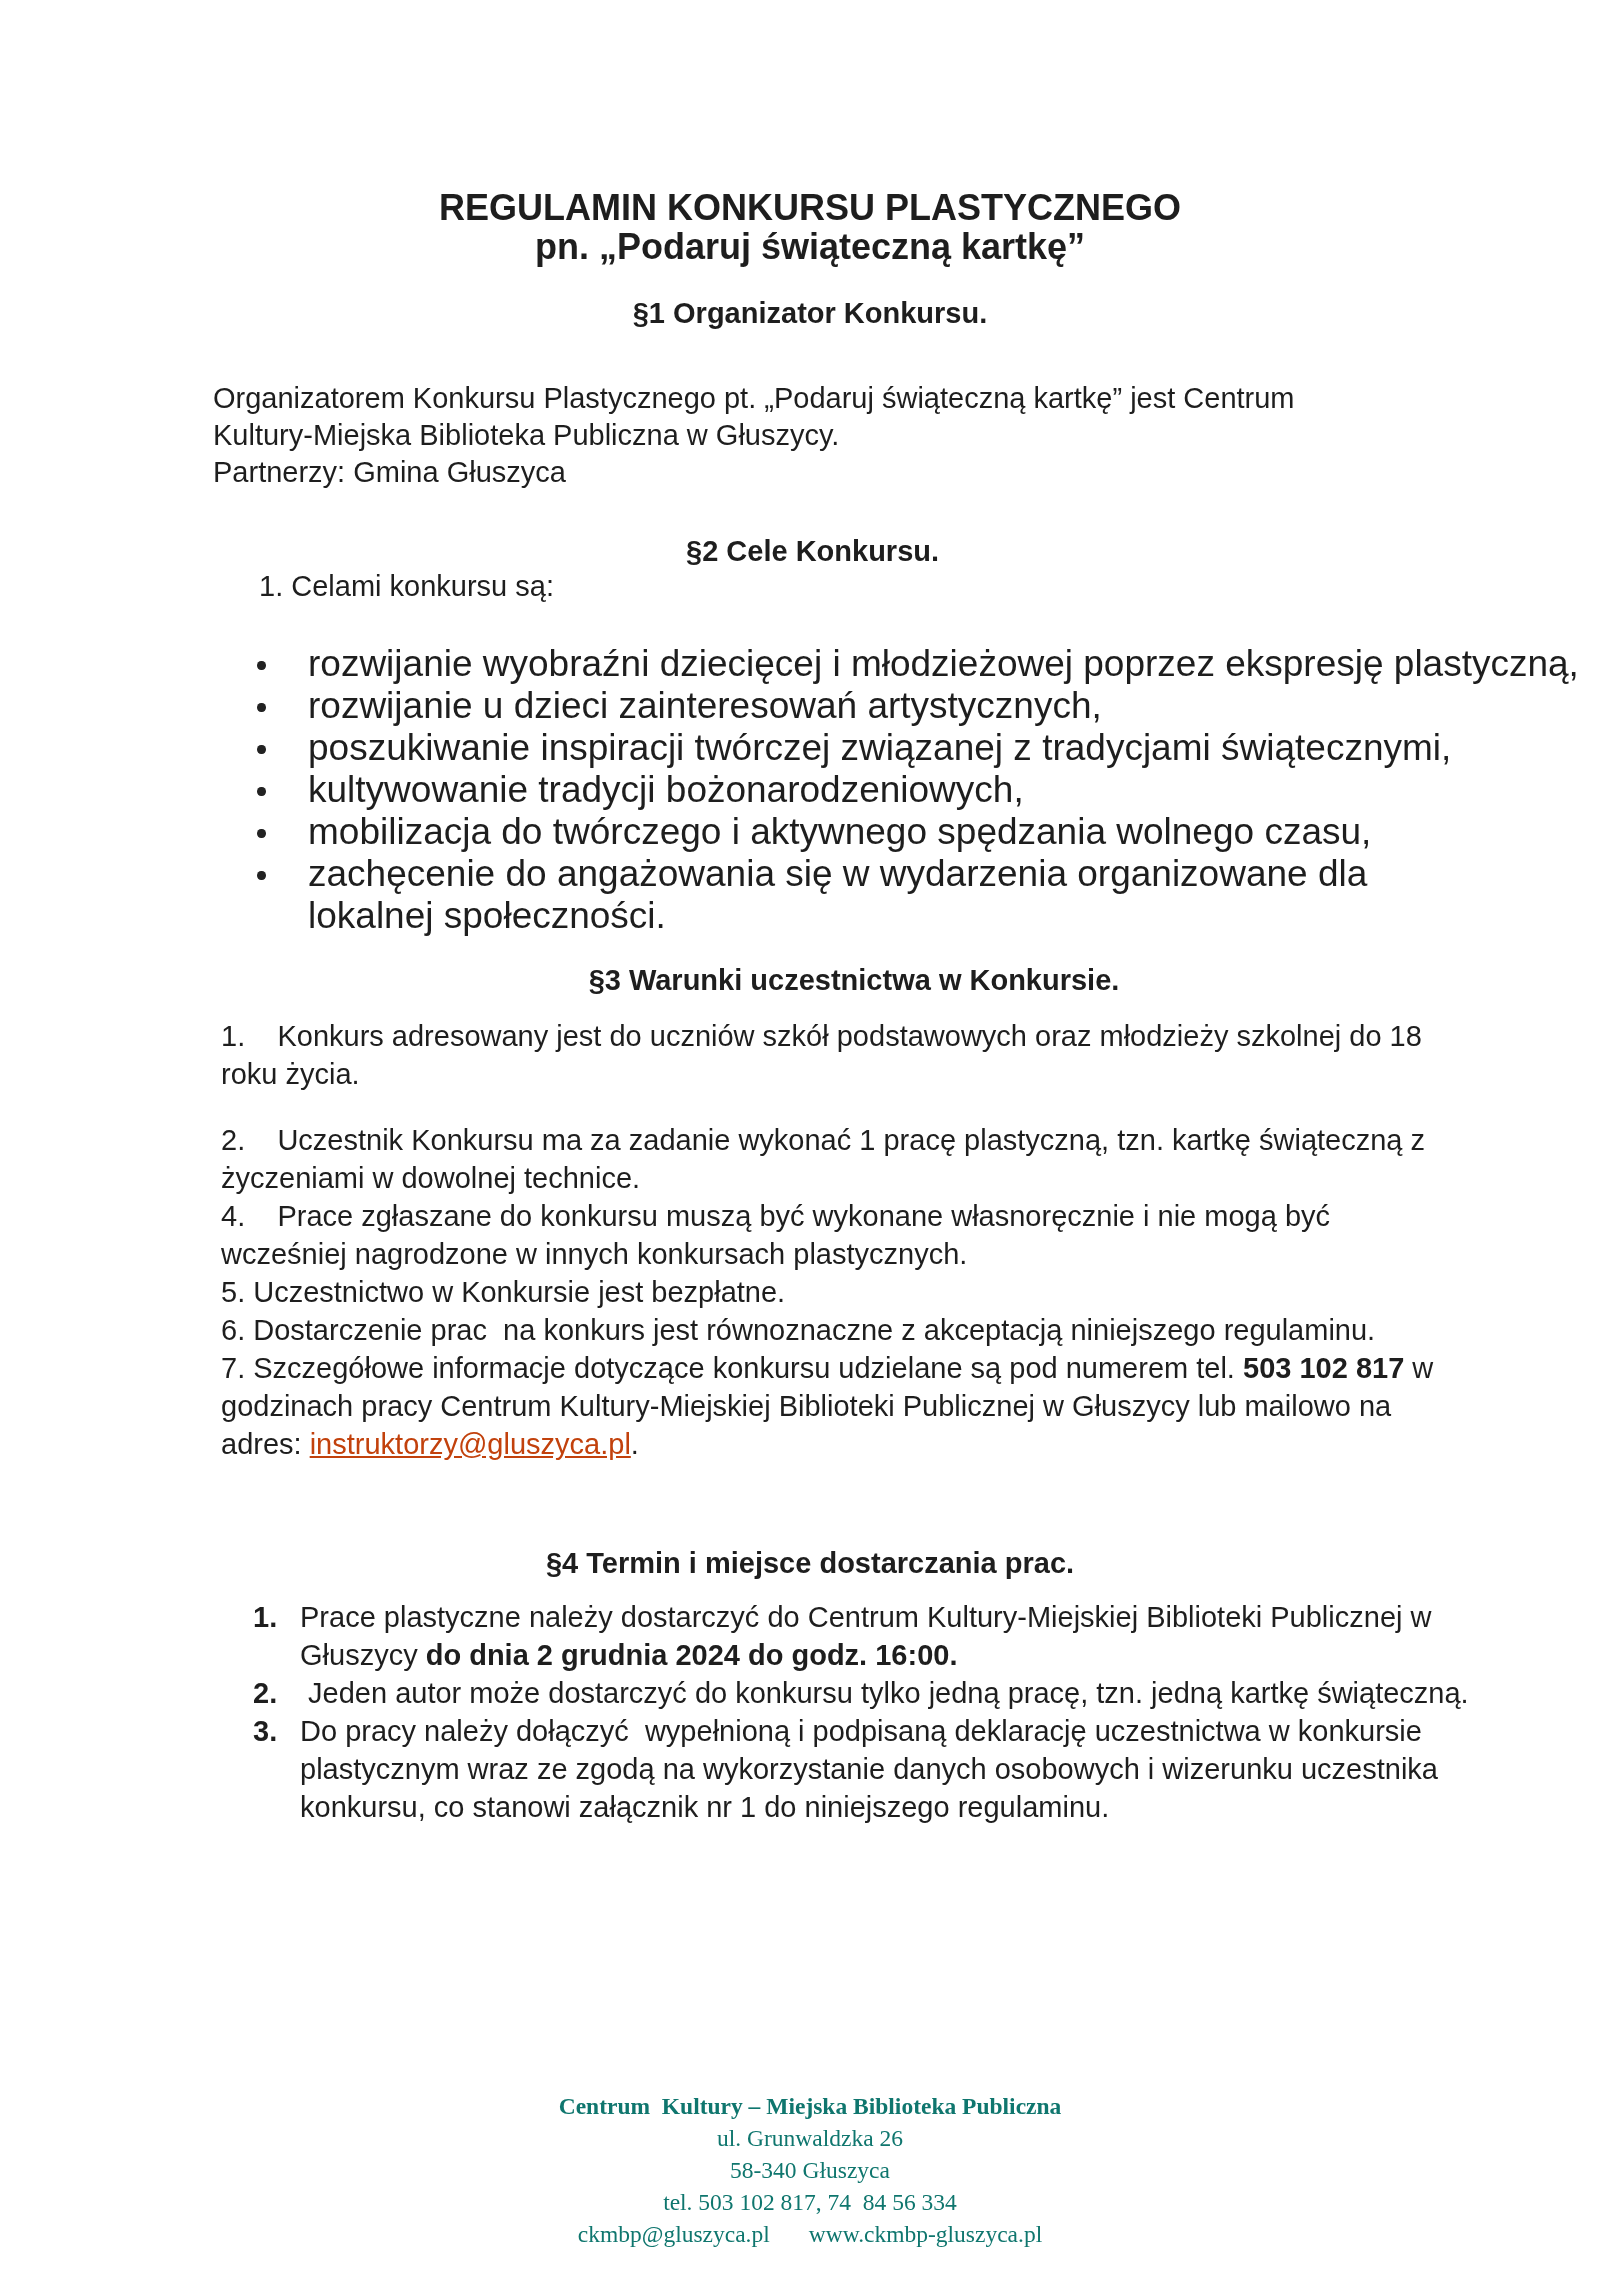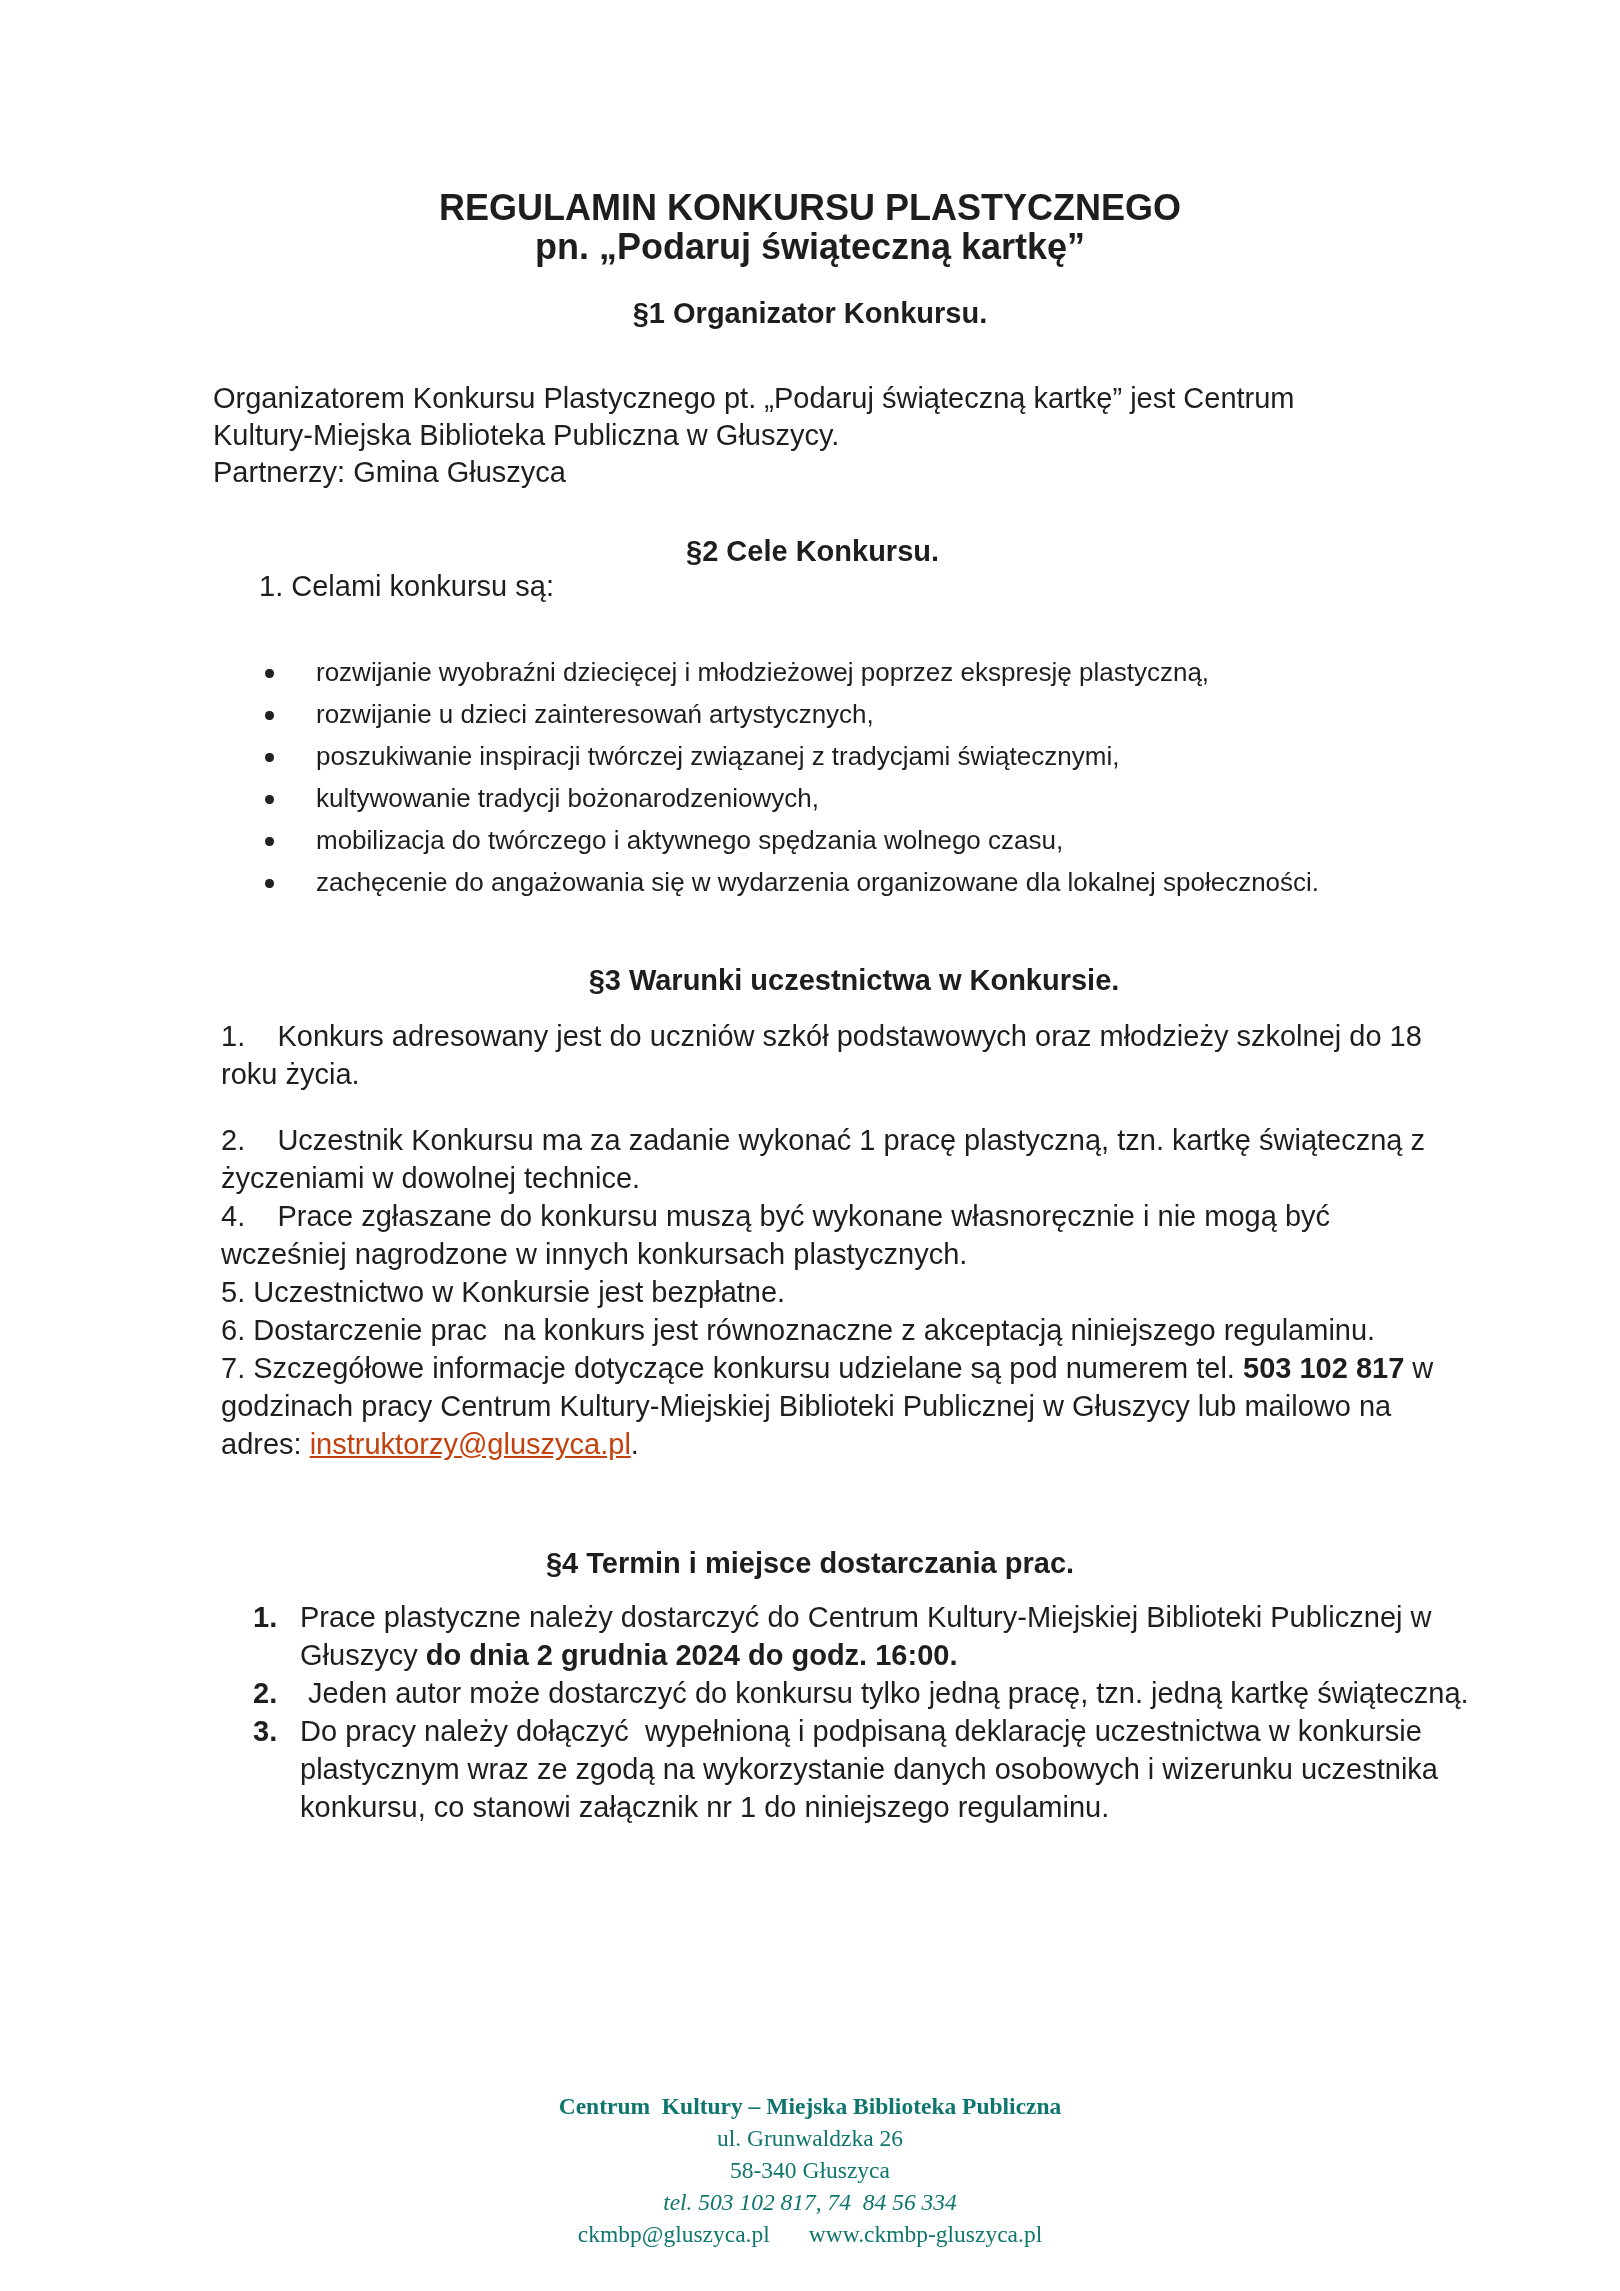--- a/index.html
+++ b/index.html
@@ -4,21 +4,21 @@
   <style>
     html, body { margin: 0; padding: 0; background: #ffffff; }
     body { width: 1620px; height: 2292px; position: relative; overflow: hidden; color: #1e1e1e; font-family: "Liberation Sans", sans-serif; }
     .page { position: absolute; left: 0; top: 0; width: 1620px; height: 2292px; }
     .center { text-align: center; }
     .bold { font-weight: bold; }
     .abs { position: absolute; }
     .title { left: 0; width: 1620px; top: 188px; font-size: 36px; line-height: 39px; }
     .sec-h { left: 0; width: 1620px; font-size: 29px; font-weight: bold; }
     .para { font-size: 29px; line-height: 37px; }
-    .bullets { left: 253px; top: 643px; margin: 8px; padding: 0; list-style: none; font-size: 26px; line-height: 42px; }
+    .bullets { left: 253px; top: 643px; margin: 0; padding: 0; list-style: none; font-size: 37px; line-height: 42px; }
     .bullets li { position: relative; padding-left: 55px; }
     .bullets li .dot { position: absolute; left: 3.9px; top: 17.6px; width: 8.8px; height: 9.8px; border-radius: 50%; background: #222; }
     .list3 { left: 221px; top: 1017px; width: 1274px; font-size: 29px; line-height: 38px; }
     .list4 { left: 253px; top: 1598px; width: 1235px; font-size: 29px; line-height: 38px; }
     .list4 .item { position: relative; padding-left: 47px; }
     .list4 .num { position: absolute; left: 0; top: 0; font-weight: bold; }
     .link { color: #c2410c; text-decoration: underline; }
     .footer { left: 0; width: 1620px; top: 2090px; font-family: "Liberation Serif", serif; font-size: 23.5px; line-height: 32px; text-align: center; color: #0f766e; }
     .footer .gap { display: inline-block; width: 39px; }
   </style>
@@ -80,20 +80,20 @@
     <div class="item" style="width:1176px;">
       <span class="num">3.</span>
       <span style="white-space:pre-wrap;">Do pracy należy dołączyć  wypełnioną i podpisaną deklarację uczestnictwa w konkursie plastycznym wraz ze zgodą na wykorzystanie danych osobowych i wizerunku uczestnika konkursu, co stanowi załącznik nr 1 do niniejszego regulaminu.</span>
     </div>
   </div>
 
   <div class="abs footer">
     <div class="bold" style="white-space:pre;">Centrum  Kultury – Miejska Biblioteka Publiczna</div>
     <div>ul. Grunwaldzka 26</div>
     <div>58-340 Głuszyca</div>
-    <div style="white-space:pre;font-style:italic;">tel. 503 102 817, 74  84 56 334</div>
+    <div style="white-space:pre;">tel. 503 102 817, 74  84 56 334</div>
     <div>
       <span>ckmbp@gluszyca.pl</span><span class="gap"></span><span>www.ckmbp-gluszyca.pl</span>
     </div>
   </div>
 
 </div>
 
 
 </body></html>

